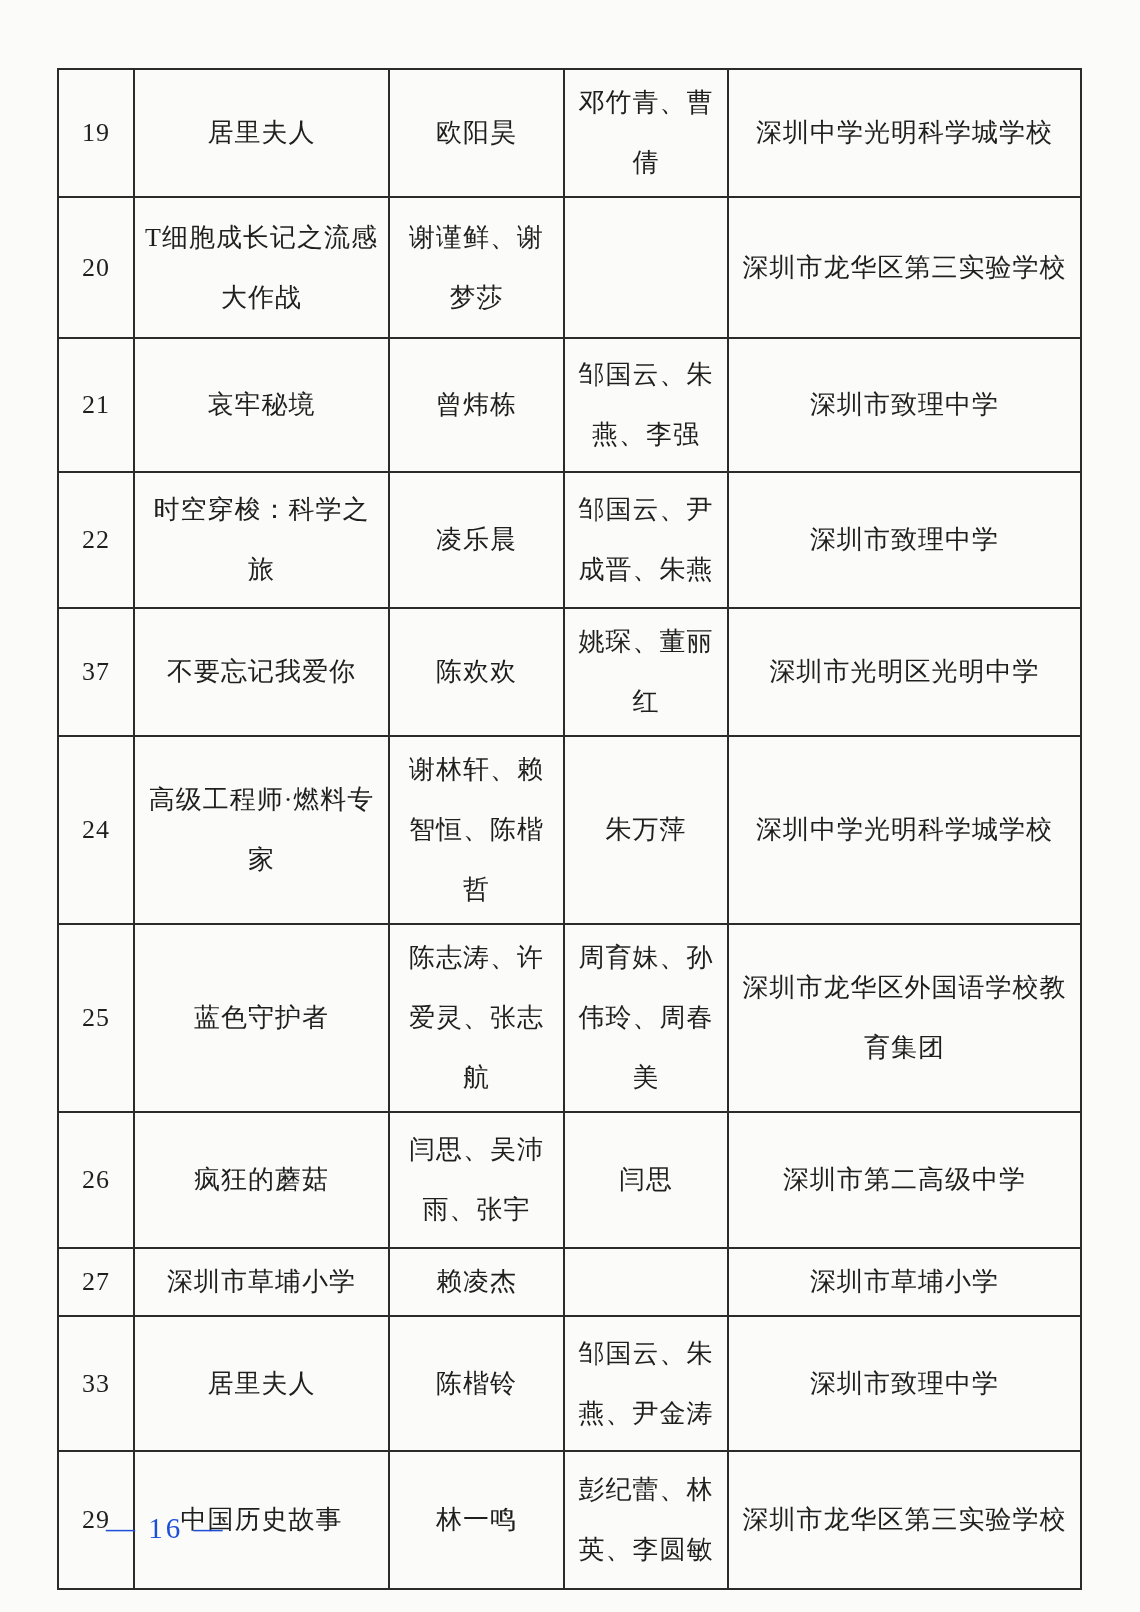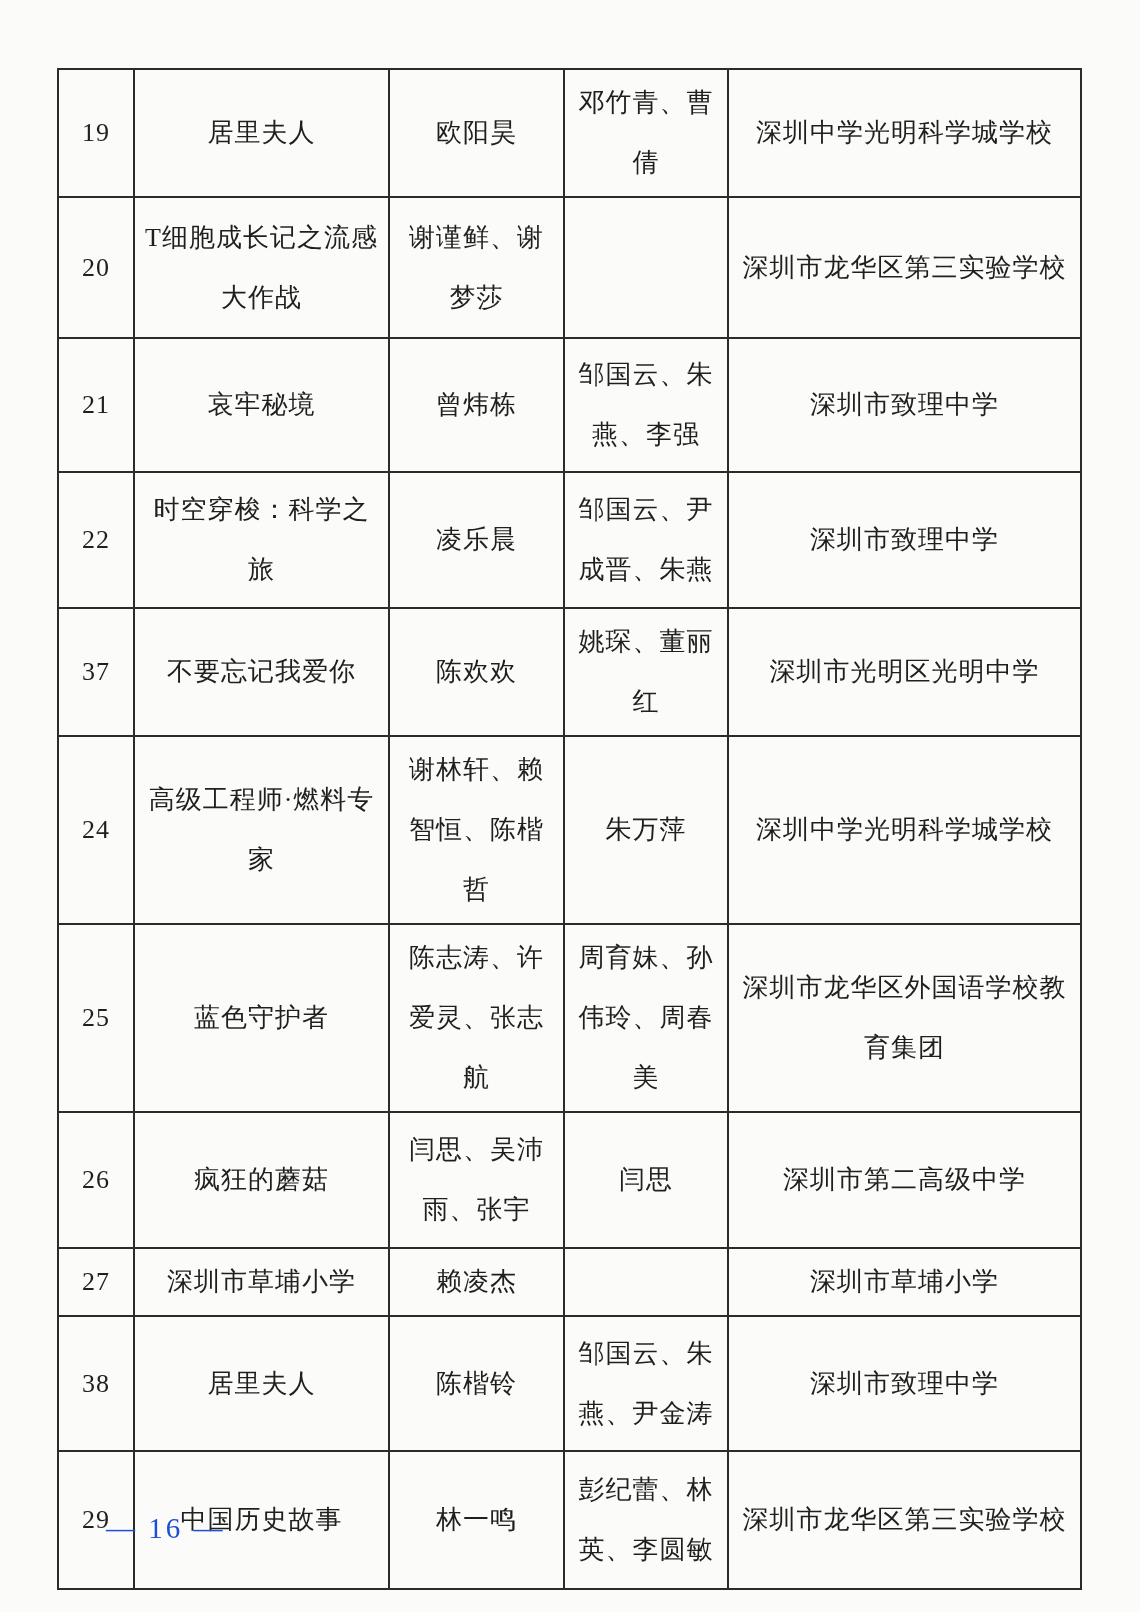--- a/index.html
+++ b/index.html
@@ -136,21 +136,21 @@
     <td class="c-school">深圳市第二高级中学</td>
   </tr>
         <tr>
     <td class="c-num">27</td>
     <td class="c-title">深圳市草埔小学</td>
     <td class="c-authors">赖凌杰</td>
     <td class="c-instructors"></td>
     <td class="c-school">深圳市草埔小学</td>
   </tr>
         <tr>
-    <td class="c-num">38</td>
+    <td class="c-num">33</td>
     <td class="c-title">居里夫人</td>
     <td class="c-authors">陈楷铃</td>
     <td class="c-instructors">邹国云、朱燕、尹金涛</td>
     <td class="c-school">深圳市致理中学</td>
   </tr>
         <tr>
     <td class="c-num">29</td>
     <td class="c-title">中国历史故事</td>
     <td class="c-authors">林一鸣</td>
     <td class="c-instructors">彭纪蕾、林英、李圆敏</td>

